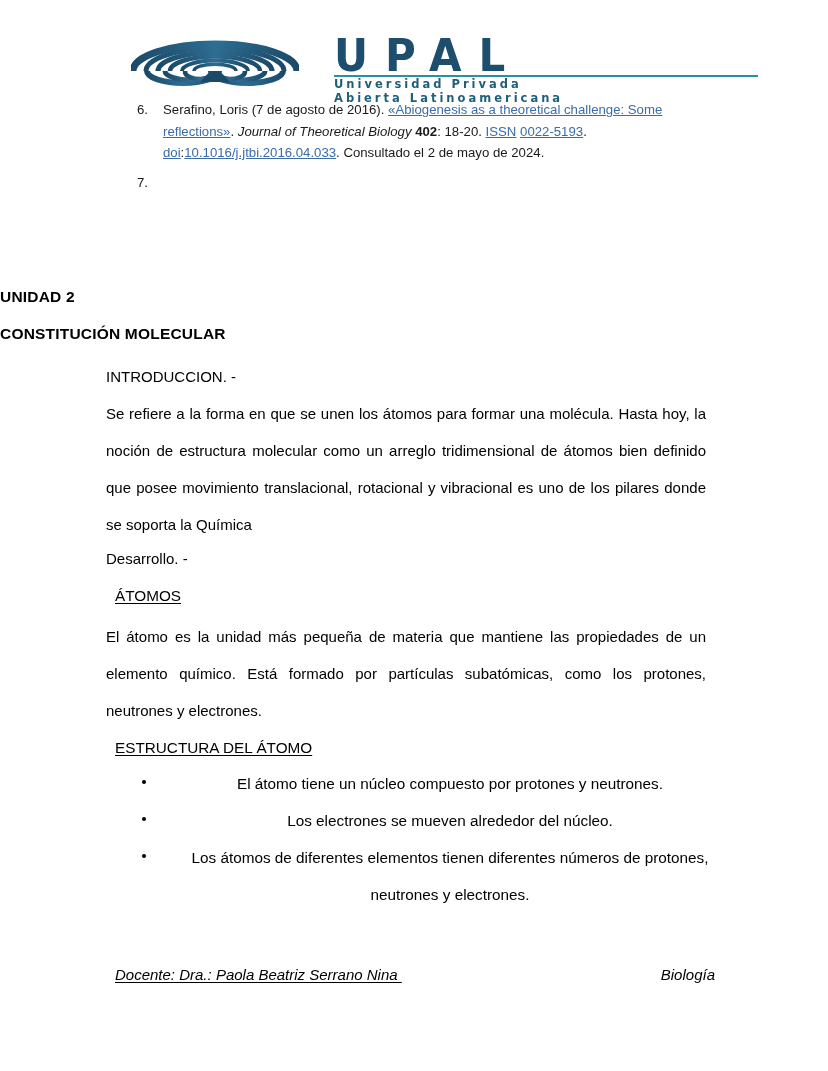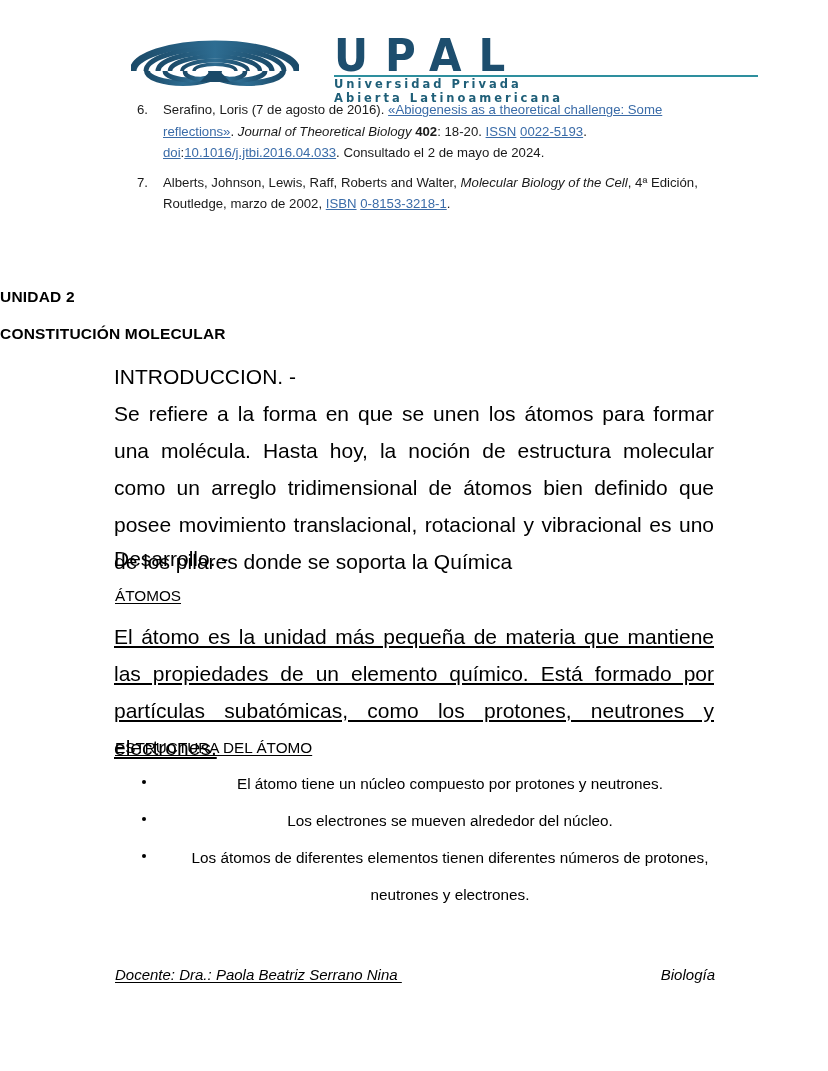--- a/index.html
+++ b/index.html
@@ -125,24 +125,24 @@
     font-size: 15.5px;
     letter-spacing: 0.2px;
     color: #000;
   }
   #title-unidad   { top: 288px; }
   #title-subtitle { top: 325px; }
 
   
   .body-block {
     position: absolute;
-    left: 114px;
+    left: 106px;
     width: 600px;
     font-family: "Liberation Sans", sans-serif;
-    font-size: 21px;
+    font-size: 15px;
     line-height: 37px;
     color: #000;
   }
   .p-just { text-align: justify; text-justify: inter-word; }
   .p-left { text-align: left; }
 
   .heading-ul {
     position: absolute;
     left: 115px;
     font-family: "Liberation Sans", sans-serif;
@@ -259,36 +259,35 @@
   </div>
 </div>
 
 <div class="refs">
   <div class="ref-item">
     <span class="ref-num">6.</span>
     <span class="ref-text"><span>Serafino, Loris (7 de agosto de 2016). </span><a class="reflink" href="#">«Abiogenesis as a theoretical challenge: Some reflections»</a><span>. </span><em>Journal of Theoretical Biology </em><b>402</b><span>: 18-20. </span><a class="reflink" href="#">ISSN</a><span> </span><a class="reflink" href="#">0022-5193</a><span>. </span><a class="reflink" href="#">doi</a><span>:</span><a class="reflink" href="#">10.1016/j.jtbi.2016.04.033</a><span>. Consultado el 2 de mayo de 2024.</span></span>
   </div>
   <div class="ref-item">
     <span class="ref-num">7.</span>
-    <span class="ref-text"><span>Alberts, Johnson, Lewis, Raff, Roberts and Walter, </span><em>Molecular Biology of the Cell</em><span>, 4ª Edición, Routledge, marzo de 2002, </span><a class="reflink" href="#">ISBN</a><span> </span><a class="reflink" href="#">0-8153-3218-1</a><span>.</span></span>
   </div>
 </div>
 
 <div class="doc-title" id="title-unidad">UNIDAD 2</div>
 <div class="doc-title" id="title-subtitle">CONSTITUCIÓN MOLECULAR</div>
 
 <div class="body-block p-left" style="top:358px;">INTRODUCCION. -</div>
 
 <div class="body-block p-just" style="top:395px; width:600px;">Se refiere a la forma en que se unen los átomos para formar una molécula. Hasta hoy, la noción de estructura molecular como un arreglo tridimensional de átomos bien definido que posee movimiento translacional, rotacional y vibracional es uno de los pilares donde se soporta la Química</div>
 
 <div class="body-block p-left" style="top:540px;">Desarrollo. -</div>
 
 <div class="heading-ul" style="top:577px;">ÁTOMOS</div>
 
-<div class="body-block p-just" style="top:618px; width:600px;text-decoration:underline;">El átomo es la unidad más pequeña de materia que mantiene las propiedades de un elemento químico. Está formado por partículas subatómicas, como los protones, neutrones y electrones.</div>
+<div class="body-block p-just" style="top:618px; width:600px;">El átomo es la unidad más pequeña de materia que mantiene las propiedades de un elemento químico. Está formado por partículas subatómicas, como los protones, neutrones y electrones.</div>
 
 <div class="heading-ul" style="top:729px;">ESTRUCTURA DEL ÁTOMO</div>
 
 <ul class="bullets">
   <li>
     <span class="dot"></span>
     <span>El átomo tiene un núcleo compuesto por protones y neutrones.</span>
   </li>
   <li>
     <span class="dot"></span>

